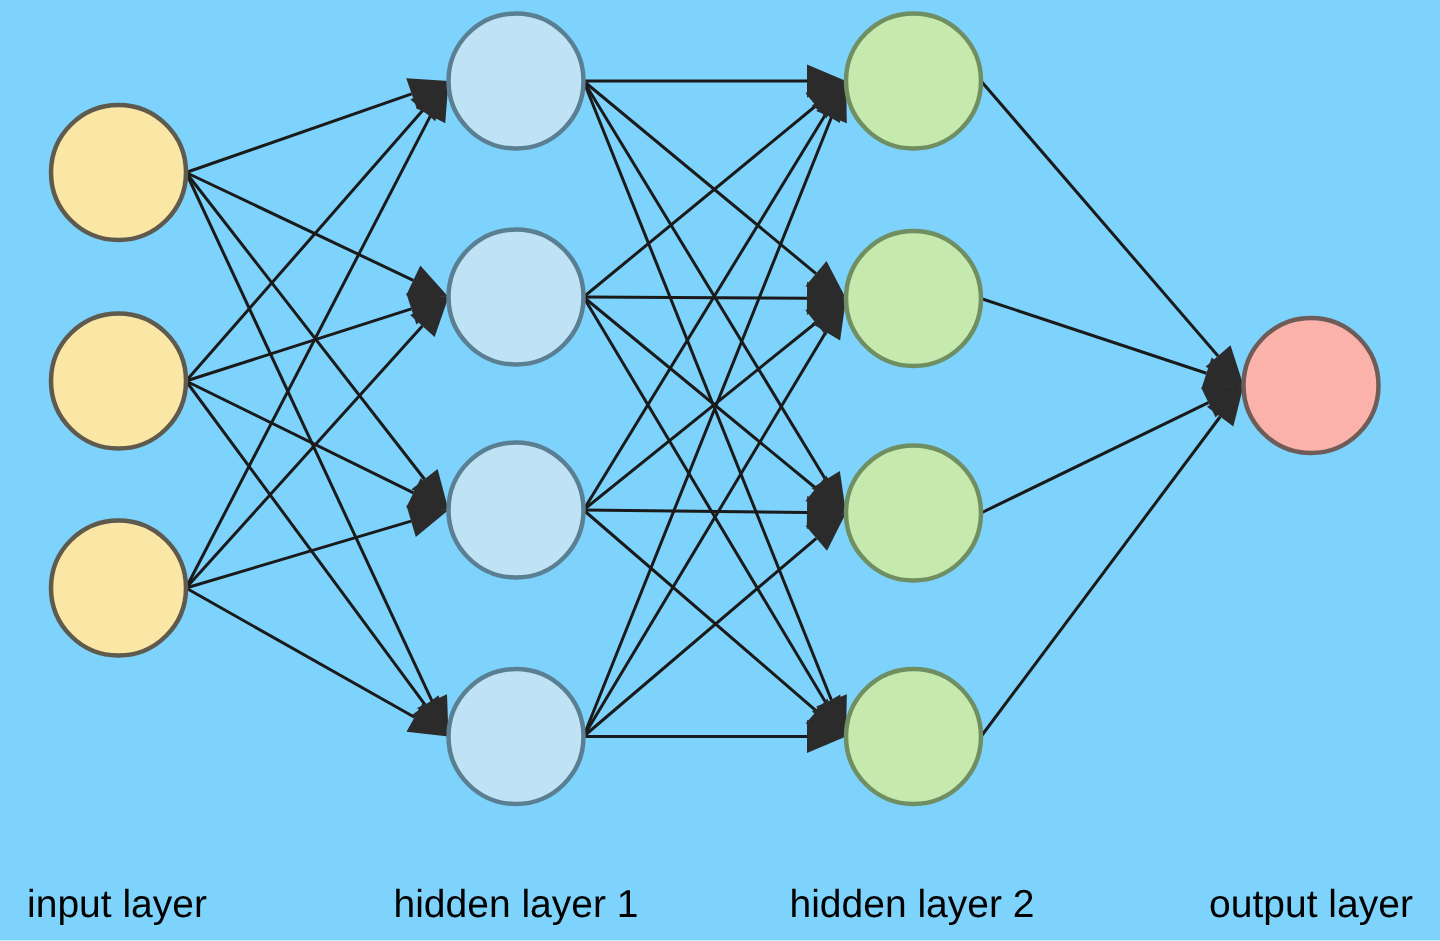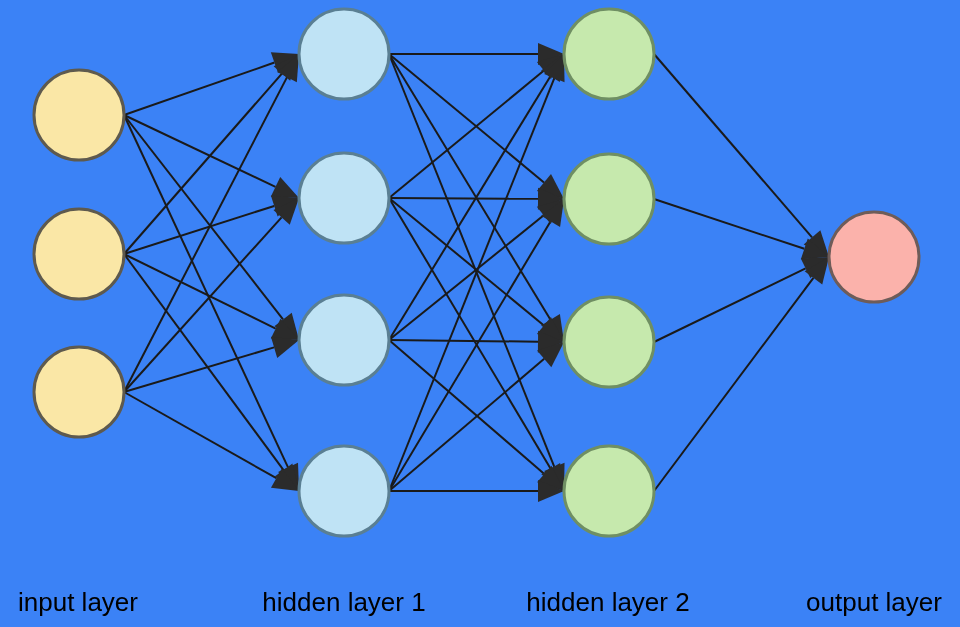--- a/index.html
+++ b/index.html
@@ -10,21 +10,21 @@
   body {
     width: 960px;
     height: 627px;
     overflow: hidden;
     font-family: "Liberation Sans", sans-serif;
   }
   #canvas {
     position: relative;
     width: 960px;
     height: 627px;
-    background: #3b82f6;
+    background: #7dd3fc;
   }
   svg#net {
     position: absolute;
     left: 0;
     top: 0;
     width: 960px;
     height: 627px;
     display: block;
   }
   .edge-line {

